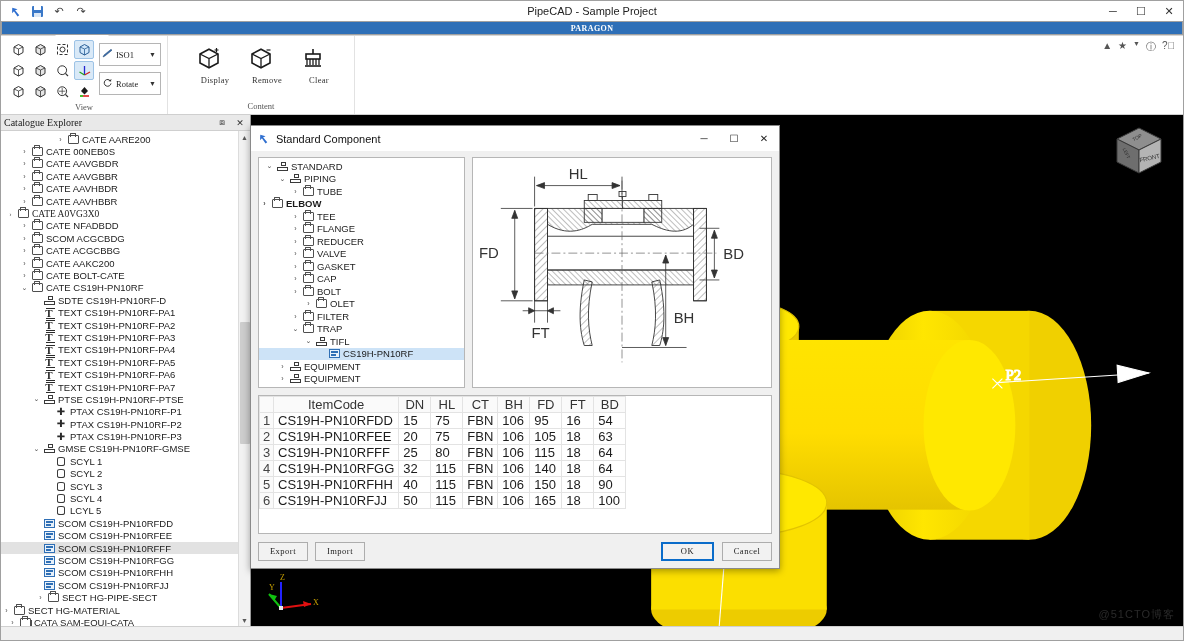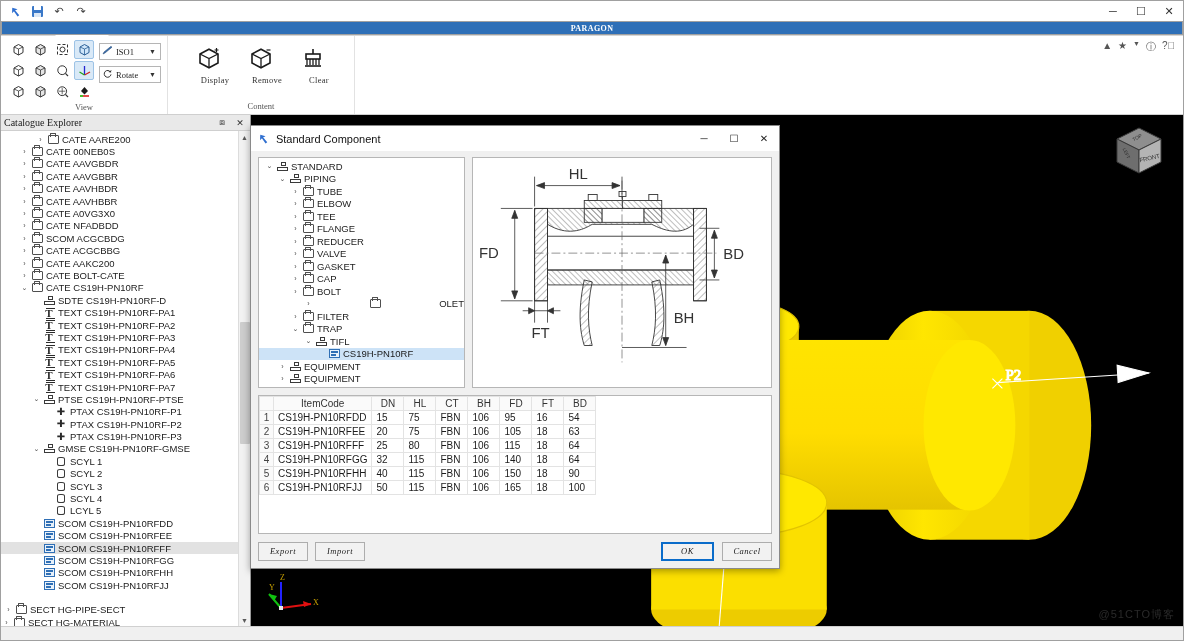--- a/index.html
+++ b/index.html
@@ -54,21 +54,21 @@
                   font-family:"Liberation Serif", serif; }
   .rgroup-body { display:flex; align-items:flex-start; gap:4px; }
 
   .icongrid { display:grid; grid-template-columns:repeat(4, 22px);
               grid-auto-rows:21px; align-items:center; justify-items:center; }
   .ibtn { width:20px; height:19px; display:flex; align-items:center; justify-content:center;
           border:1px solid transparent; border-radius:2px; }
   .ibtn.sel { background:#d9e9f7; border-color:#9dc3e6; }
 
   .dropcol { display:flex; flex-direction:column; gap:6px; padding-top:4px; }
-  .combo { width:62px; height:17px; border:1px solid #b5b5b5; background:#fff;
+  .combo { width:62px; height:23px; border:1px solid #b5b5b5; background:#fff;
            display:flex; align-items:center; padding:0 2px; gap:3px; font-size:8.5px;
            font-family:"Liberation Serif", serif; }
   .combo .cval { flex:1; }
   .combo .carrow { font-size:7px; color:#333; padding-right:2px; }
 
   .bigbtns { display:flex; align-items:flex-start; gap:10px; padding:5px 14px 0 14px; }
   .bigbtn { width:42px; display:flex; flex-direction:column; align-items:center; gap:3px; }
   .bigbtn .bico { height:28px; display:flex; align-items:center; justify-content:center; }
   .bigbtn .blab { font-size:8.5px; color:#333; font-family:"Liberation Serif", serif;
                   letter-spacing:.3px;margin-left:12px; }
@@ -156,29 +156,29 @@
   .dlg-top { display:flex; gap:7px; height:231px; }
   .dlg-tree { width:207px; background:#fff; border:1px solid #b6b6b6;
               overflow:hidden; padding:2px 0 0 0; }
   .dtrow { height:12.5px; display:flex; align-items:center; font-size:9.5px; color:#1b1b1b;
            white-space:nowrap; }
   .dtrow.sel { background:#cde3f7; }
   .dlg-draw { flex:1; background:#fff; border:1px solid #b6b6b6; position:relative;
               overflow:hidden; }
   .dlg-table-wrap { margin-top:7px; flex:1; background:#fff; border:1px solid #b6b6b6;
                     overflow:hidden; min-height:0; }
-  table.grid { border-collapse:collapse; font-size:10px; color:#1c1c1c; }
+  table.grid { border-collapse:collapse; font-size:13px; color:#1c1c1c; }
   table.grid th, table.grid td { border:1px solid #e3e3e3; padding:0 4px; height:14px;
             font-weight:normal; text-align:left; white-space:nowrap; }
   table.grid thead th { background:#fafafa; text-align:center; color:#333; }
   table.grid th.rh, table.grid td.rh { background:#fafafa; text-align:center; width:14px;
             padding:0 2px; color:#444; }
   table.grid td.code { width:76px; }
   table.grid td.num, table.grid th.num { width:32px; }
-  .dlg-foot { height:34px; display:flex; align-items:center; padding:0 7px; gap:7px; flex:none;font-style:italic; }
+  .dlg-foot { height:34px; display:flex; align-items:center; padding:0 7px; gap:7px; flex:none; }
   .btn { min-width:50px; height:19px; border:1px solid #adadad; background:#f2f2f2;
          font-size:8.5px; font-family:"Liberation Serif", serif; letter-spacing:.5px;
          display:flex; align-items:center; justify-content:center; color:#1c1c1c; }
   .btn.primary { border:2px solid #0a6cca; background:#f2f2f2; min-width:53px; }
   .foot-right { margin-left:auto; display:flex; gap:8px; }
 
   
   .statusbar { height:14px; background:#f0f0f0; border-top:1px solid #d0d0d0; flex:none; }
 </style>
 </head>
@@ -190,20 +190,21 @@
     <div class="qa">
       <div class="qa-ico">
         <span class="logo-glyph">➚</span>
       </div>
       <div class="qa-ico">
           <span class="save-glyph"></span>
         </div>
       <div class="qa-ico undo-glyph">↶</div>
       <div class="qa-ico redo-glyph">↷</div>
     </div>
+    <div class="win-title">PipeCAD - Sample Project</div>
     <div class="win-btns">
       <div class="win-btn">─</div>
       <div class="win-btn">☐</div>
       <div class="win-btn close">✕</div>
     </div>
   </div>
 
   <div class="tabrow">
     <div class="tab app">PARAGON</div>
     <div class="tab">HOME</div>
@@ -369,21 +370,21 @@
   <div class="main">
 
     <div class="explorer">
       <div class="exp-head">
         <div class="exp-title">Catalogue Explorer</div>
         <div class="exp-btn">⧈</div>
         <div class="exp-btn">✕</div>
       </div>
       <div class="tree-wrap">
         <div class="tree" id="explorer-tree">
-            <div class="trow" style="padding-left: 34px;">
+            <div class="trow" style="padding-left: 14px; margin-left: 40px;">
               <span class="tw">›</span>
               <span class="tico">
                 <span class="fold"></span>
               </span>
               <span class="tlab">CATE AARE200</span>
             </div>
             <div class="trow" style="padding-left: 18px;">
               <span class="tw">›</span>
               <span class="tico">
                 <span class="fold"></span>
@@ -411,21 +412,21 @@
               </span>
               <span class="tlab">CATE AAVHBDR</span>
             </div>
             <div class="trow" style="padding-left: 18px;">
               <span class="tw">›</span>
               <span class="tico">
                 <span class="fold"></span>
               </span>
               <span class="tlab">CATE AAVHBBR</span>
             </div>
-            <div class="trow" style="padding-left: 18px;">
+            <div class="trow" style="padding-left: 4px; font-family: Liberation Serif, serif;">
               <span class="tw">›</span>
               <span class="tico">
                 <span class="fold"></span>
               </span>
               <span class="tlab">CATE A0VG3X0</span>
             </div>
             <div class="trow" style="padding-left: 18px;">
               <span class="tw">›</span>
               <span class="tico">
                 <span class="fold"></span>
@@ -628,21 +629,21 @@
               </span>
               <span class="tlab">SCOM CS19H-PN10RFHH</span>
             </div>
             <div class="trow" style="padding-left: 30px;">
               <span class="tw none"></span>
               <span class="tico">
                 <span class="compico"></span>
               </span>
               <span class="tlab">SCOM CS19H-PN10RFJJ</span>
             </div>
-            <div class="trow" style="padding-left: 2px; margin-top: 12px;">
+            <div class="trow" style="padding-left: 34px;">
               <span class="tw">›</span>
               <span class="tico">
                 <span class="fold"></span>
               </span>
               <span class="tlab">SECT HG-PIPE-SECT</span>
             </div>
             <div class="trow" style="">
               <span class="tw">›</span>
               <span class="tico">
                 <span class="fold"></span>
@@ -818,77 +819,77 @@
             </span>
             <span class="tlab">PIPING</span>
           </div>
           <div class="dtrow" style="padding-left: 31px;">
             <span class="tw">›</span>
             <span class="tico">
               <span class="fold"></span>
             </span>
             <span class="tlab">TUBE</span>
           </div>
+          <div class="dtrow" style=" font-weight: bold;">
+            <span class="tw">›</span>
+            <span class="tico">
+              <span class="fold"></span>
+            </span>
+            <span class="tlab">ELBOW</span>
+          </div>
           <div class="dtrow" style="padding-left: 31px;">
             <span class="tw">›</span>
             <span class="tico">
               <span class="fold"></span>
             </span>
-            <span class="tlab">ELBOW</span>
+            <span class="tlab">TEE</span>
           </div>
           <div class="dtrow" style="padding-left: 31px;">
             <span class="tw">›</span>
             <span class="tico">
               <span class="fold"></span>
             </span>
-            <span class="tlab">TEE</span>
+            <span class="tlab">FLANGE</span>
           </div>
           <div class="dtrow" style="padding-left: 31px;">
             <span class="tw">›</span>
             <span class="tico">
               <span class="fold"></span>
             </span>
-            <span class="tlab">FLANGE</span>
+            <span class="tlab">REDUCER</span>
           </div>
           <div class="dtrow" style="padding-left: 31px;">
             <span class="tw">›</span>
             <span class="tico">
               <span class="fold"></span>
             </span>
-            <span class="tlab">REDUCER</span>
+            <span class="tlab">VALVE</span>
           </div>
           <div class="dtrow" style="padding-left: 31px;">
             <span class="tw">›</span>
             <span class="tico">
               <span class="fold"></span>
             </span>
-            <span class="tlab">VALVE</span>
+            <span class="tlab">GASKET</span>
           </div>
           <div class="dtrow" style="padding-left: 31px;">
             <span class="tw">›</span>
             <span class="tico">
               <span class="fold"></span>
             </span>
-            <span class="tlab">GASKET</span>
+            <span class="tlab">CAP</span>
           </div>
           <div class="dtrow" style="padding-left: 31px;">
             <span class="tw">›</span>
             <span class="tico">
               <span class="fold"></span>
             </span>
-            <span class="tlab">CAP</span>
-          </div>
-          <div class="dtrow" style="padding-left: 31px;">
-            <span class="tw">›</span>
-            <span class="tico">
-              <span class="fold"></span>
-            </span>
             <span class="tlab">BOLT</span>
           </div>
-          <div class="dtrow" style="padding-left: 44px; justify-content: space-between;">
+          <div class="dtrow" style="padding-left: 44px;">
             <span class="tw">›</span>
             <span class="tico">
               <span class="fold"></span>
             </span>
             <span class="tlab">OLET</span>
           </div>
           <div class="dtrow" style="padding-left: 31px;">
             <span class="tw">›</span>
             <span class="tico">
               <span class="fold"></span>

